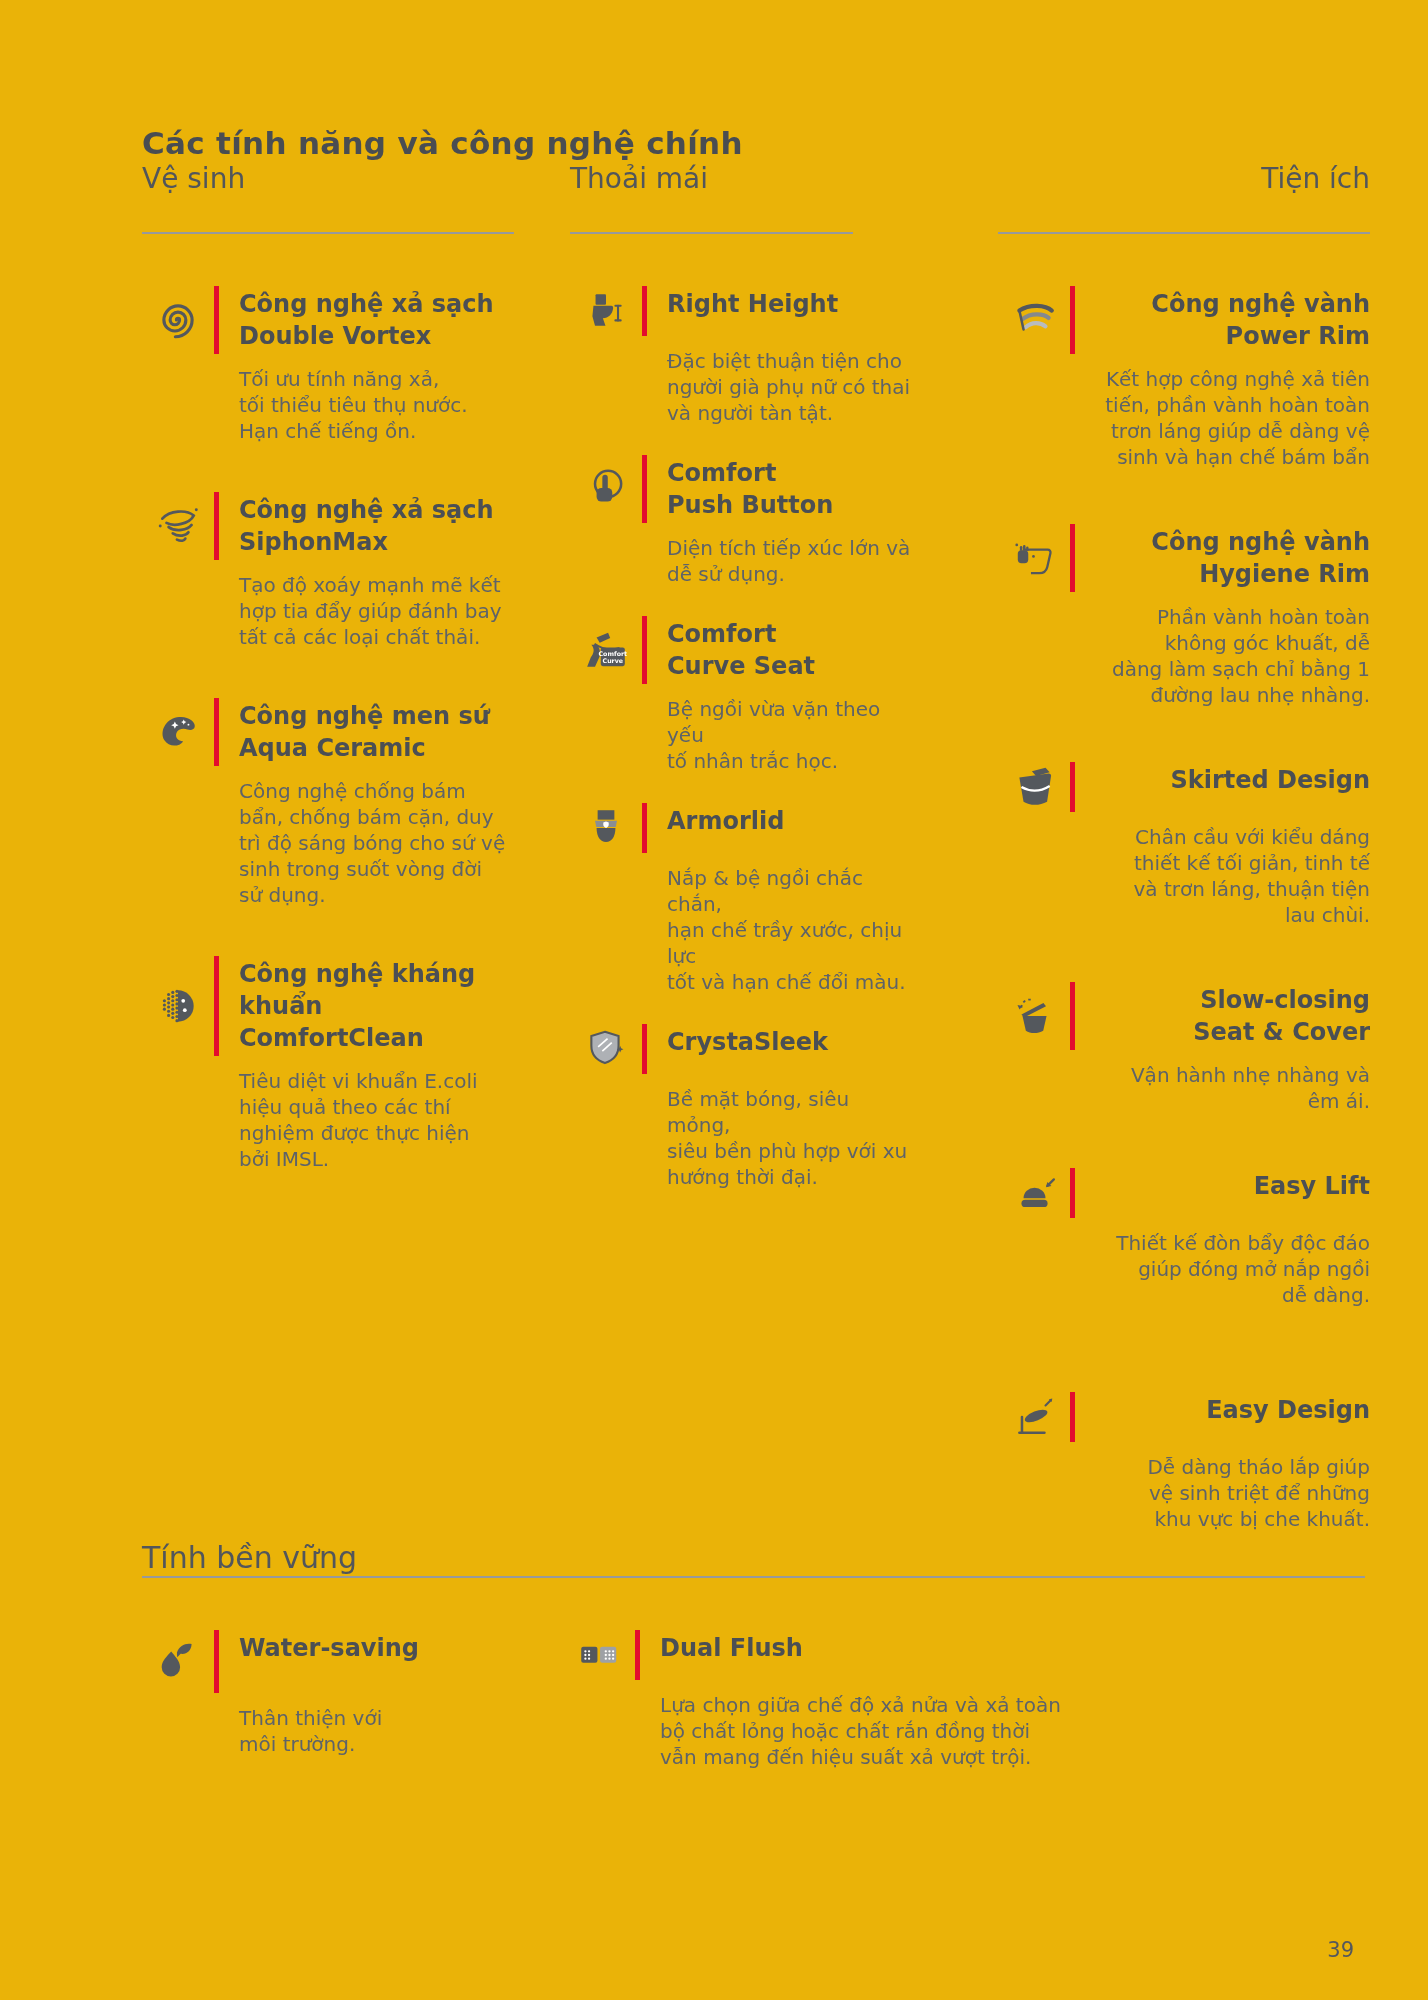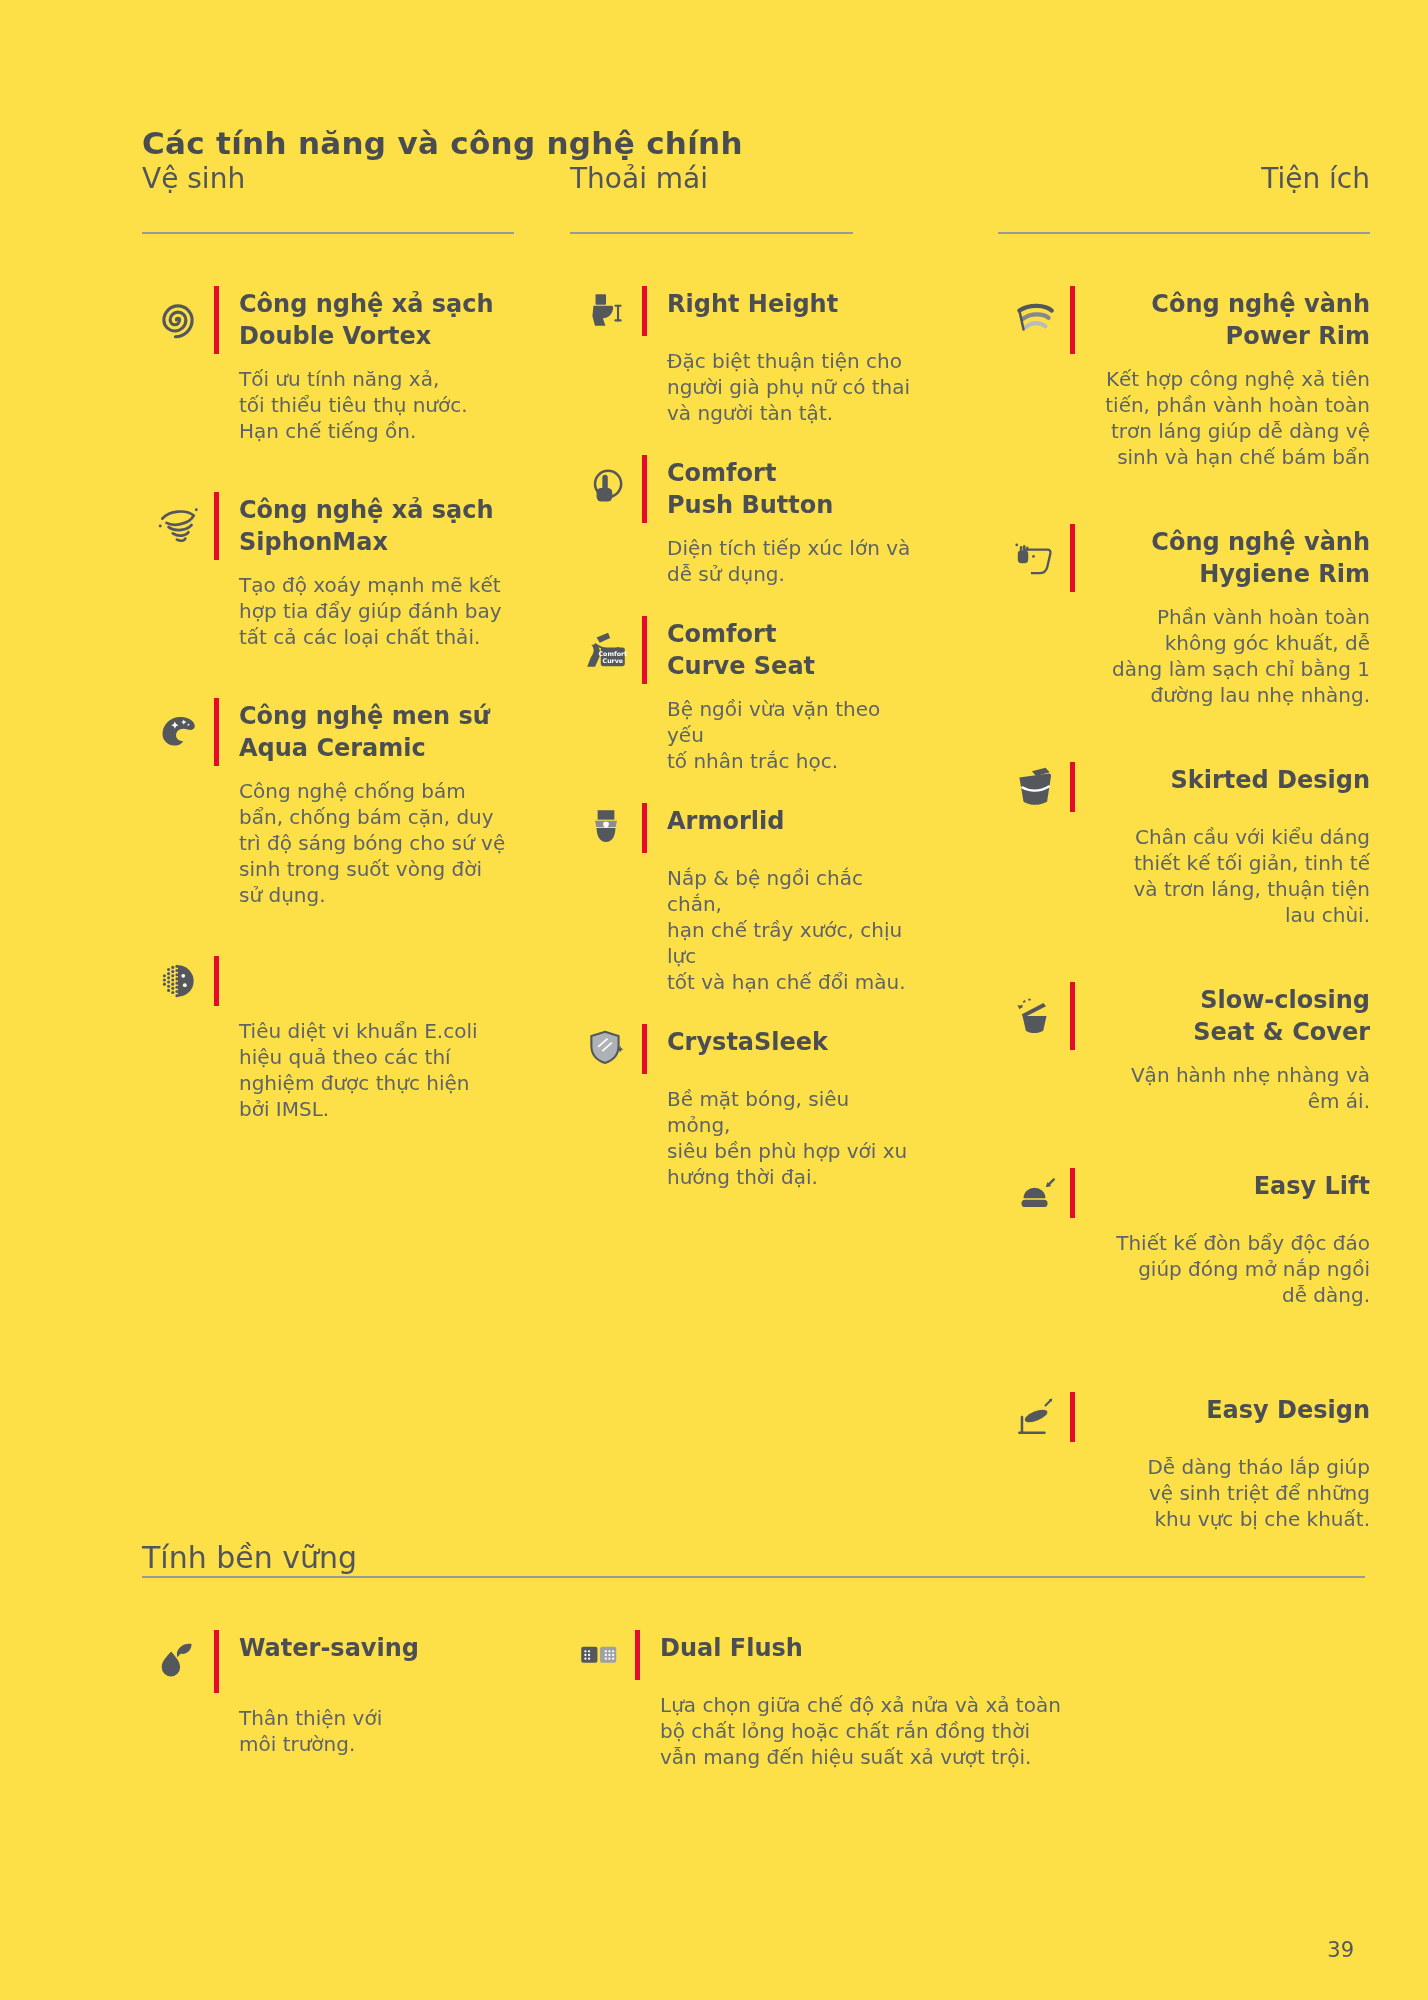--- a/index.html
+++ b/index.html
@@ -1,17 +1,17 @@
 <!DOCTYPE html>
 <html><head>
 <meta charset="utf-8">
 <style>
   html,body{margin:0;padding:0;background:#e9e9e9;}
   .page{
-    position:relative;width:1428px;height:2000px;background:#fde047;
+    position:relative;width:1428px;height:2000px;background:#eab308;
     font-family:"DejaVu Sans","Liberation Sans",sans-serif;
     overflow:hidden;margin:0 auto;color:#4b4f54;
   }
   .page-title{position:absolute;left:142px;top:104px;font-size:31px;font-weight:bold;color:#494d52;letter-spacing:.3px;}
   .col{position:absolute;top:162px;}
   .col1{left:142px;width:372px;}
   .col2{left:570px;width:345px;}
   .col3{left:998px;width:372px;text-align:right;}
   .col-header{font-size:28px;font-weight:400;color:#52565b;line-height:34px;padding-bottom:36px;border-bottom:2px solid #97999c;}
   .col2 .col-header{width:283px;}
@@ -126,20 +126,22 @@
                 <circle cx="21" cy="16" r="1.5"></circle>
                 <circle cx="21" cy="20" r="1.5"></circle>
                 <circle cx="21" cy="24" r="1.5"></circle>
                 <circle cx="21" cy="28" r="1.5"></circle>
                 <circle cx="21" cy="32" r="1.5"></circle>
                 <circle cx="21" cy="36" r="1.5"></circle>
             </g>
             </svg>
         </span>
         <span class="bar"></span>
+        <h3 class="ftitle">Công nghệ kháng khuẩn
+ComfortClean</h3>
         <div class="fdesc">Tiêu diệt vi khuẩn E.coli
 hiệu quả theo các thí
 nghiệm được thực hiện
 bởi IMSL.</div>
       </div>
 
     </div>
   </div>
 
   <div class="col col2">

